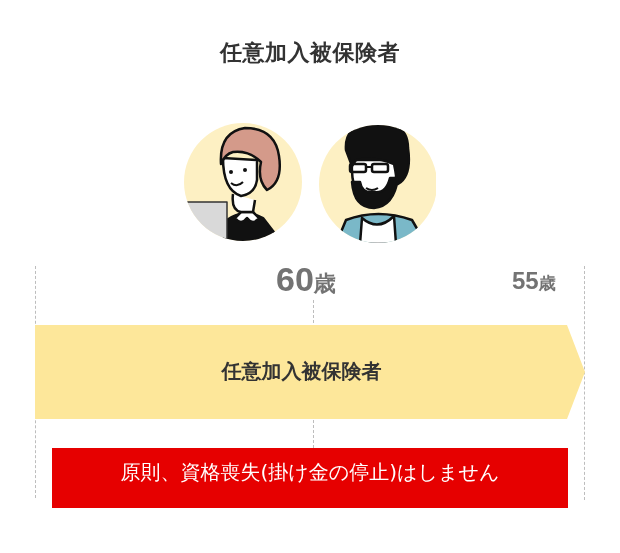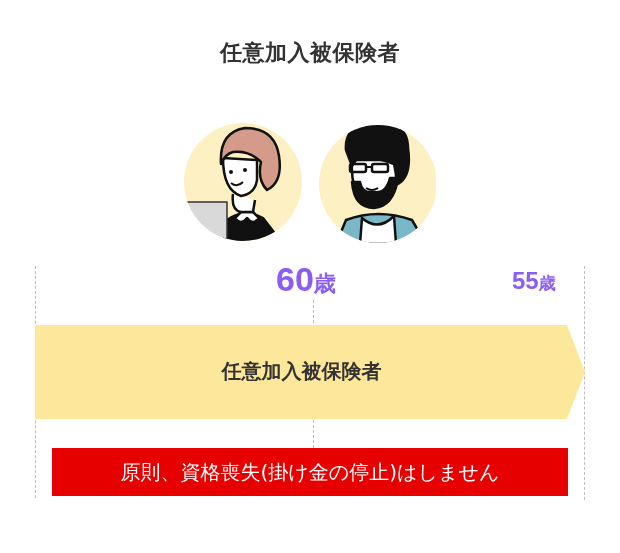--- a/index.html
+++ b/index.html
@@ -1,24 +1,24 @@
 <!DOCTYPE html>
 <html><head>
 <meta charset="utf-8">
 <style>
   html,body{margin:0;padding:0;background:#fff;}
   body{width:620px;height:553px;position:relative;overflow:hidden;font-family:"DejaVu Sans","Liberation Sans",sans-serif;color:#333;}
   .title{position:absolute;left:0;width:620px;top:38px;text-align:center;font-size:22px;font-weight:bold;color:#333;letter-spacing:0.5px;}
   .avatar{position:absolute;top:120px;width:120px;height:124px;}
   .vline{position:absolute;width:0;border-left:1px dashed #bdbdbd;}
-  .age{position:absolute;font-weight:bold;color:#8b5cf6;}
+  .age{position:absolute;font-weight:bold;color:#737373;}
   .age .num{font-family:"Liberation Sans",sans-serif;}
   .band{position:absolute;left:35px;top:325px;width:550px;height:94px;}
   .band-label{position:absolute;left:35px;width:533px;top:358px;text-align:center;font-size:20px;font-weight:bold;color:#333;}
-  .notice{position:absolute;left:52px;top:448px;width:516px;height:48px;background:#e60000;color:#fff;font-size:20px;line-height:48px;text-align:center;}
+  .notice{position:absolute;left:52px;top:448px;width:516px;height:60px;background:#e60000;color:#fff;font-size:20px;line-height:48px;text-align:center;}
 </style>
 </head>
 <body>
 
 <div class="title">任意加入被保険者</div>
 
 <svg class="avatar" style="left:183px;" viewBox="0 0 120 124">
   <defs>
       <clipPath id="c1">
         <circle cx="60" cy="62" r="59"></circle>

